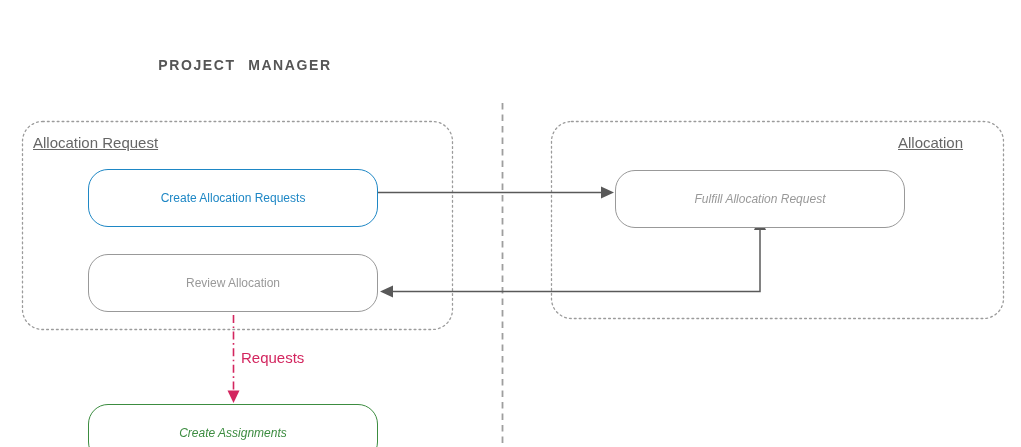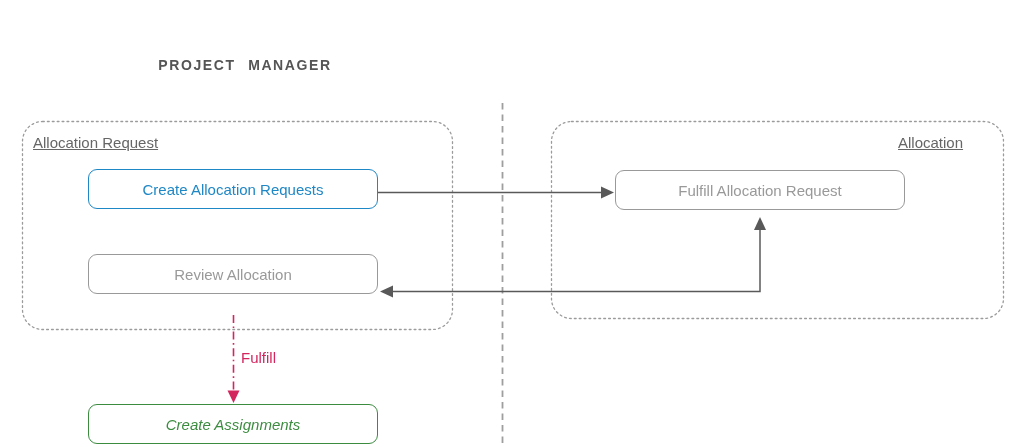--- a/index.html
+++ b/index.html
@@ -16,30 +16,30 @@
   .lane-title.left{left:95px;}
   .lane-title.right{left:629px;}
   .group-label{
     position:absolute;font-size:15px;color:var(--label-gray,#666666);
     white-space:nowrap;
     text-decoration:underline;
   }
   .group-label.ar{left:33px;top:88px;}
   .group-label.al{left:898px;top:88px;width:140px;}
   .node{
-    position:absolute;width:290px;height:40px;box-sizing:border-box;
-    background:#ffffff;border-radius:9px;
+    position:absolute;width:290px;height:58px;box-sizing:border-box;
+    background:#ffffff;border-radius:20px;
     display:flex;align-items:center;justify-content:center;
-    font-size:15px;white-space:nowrap;
+    font-size:12px;white-space:nowrap;
   }
   .node.blue{border:1.5px solid var(--blue,#1E87C5);color:var(--blue,#1E87C5);}
   .node.gray{border:1.5px solid var(--node-gray,#999999);color:var(--node-gray,#999999);}
   .node.green{border:1.5px solid var(--green,#3C8C40);color:var(--green,#3C8C40);font-style:italic;}
   .node.n-car{left:88px;top:123px;}
-  .node.n-far{left:615px;top:124px;}
+  .node.n-far{left:615px;top:124px;font-style:italic;}
   .node.n-rev{left:88px;top:208px;}
   .node.n-cas{left:88px;top:358px;}
   .overlay{position:absolute;left:0;top:0;width:1021px;height:447px;pointer-events:none;}
   .group-outline{fill:none;stroke:var(--outline-gray,#9B9B9B);stroke-width:1.3;stroke-dasharray:1.8 3.1;stroke-linecap:round;}
   .separator{stroke:#9e9e9e;stroke-width:1.8;stroke-dasharray:6.5 5;fill:none;}
   .edge{stroke:var(--arrow-gray,#595959);stroke-width:1.5;fill:none;}
   .edge-head{fill:var(--arrow-gray,#595959);stroke:none;}
   .edge-pink{stroke:var(--pink,#D3265F);stroke-width:1.6;fill:none;stroke-dasharray:8 3.5 1.6 3.5;}
   .edge-pink-head{fill:var(--pink,#D3265F);stroke:none;}
   .edge-label{
@@ -79,15 +79,15 @@
   </svg>
 
   <div class="group-label ar">Allocation Request</div>
   <div class="group-label al">Allocation</div>
 
   <div class="node blue n-car">Create Allocation Requests</div>
   <div class="node gray n-far">Fulfill Allocation Request</div>
   <div class="node gray n-rev">Review Allocation</div>
   <div class="node green n-cas">Create Assignments</div>
 
-  <div class="edge-label">Fulfill</div>
+  <div class="edge-label">Requests</div>
 
 </div>
 
 </body></html>

